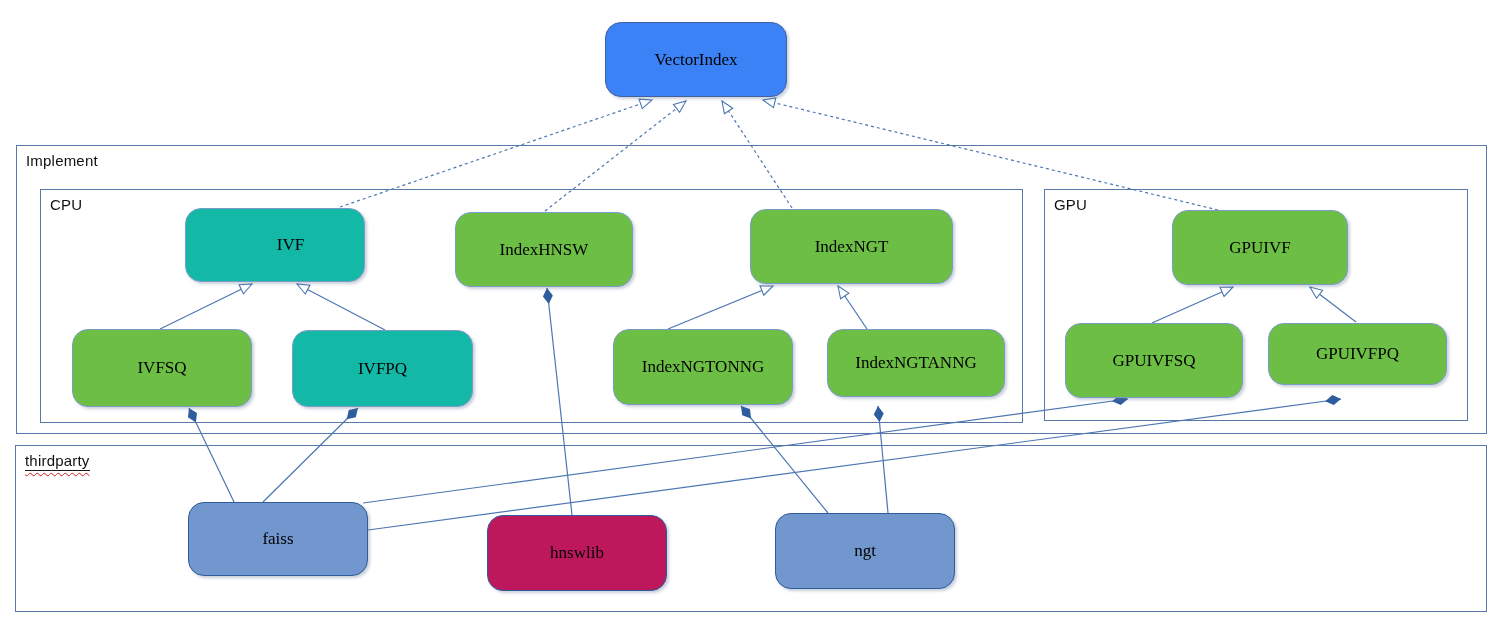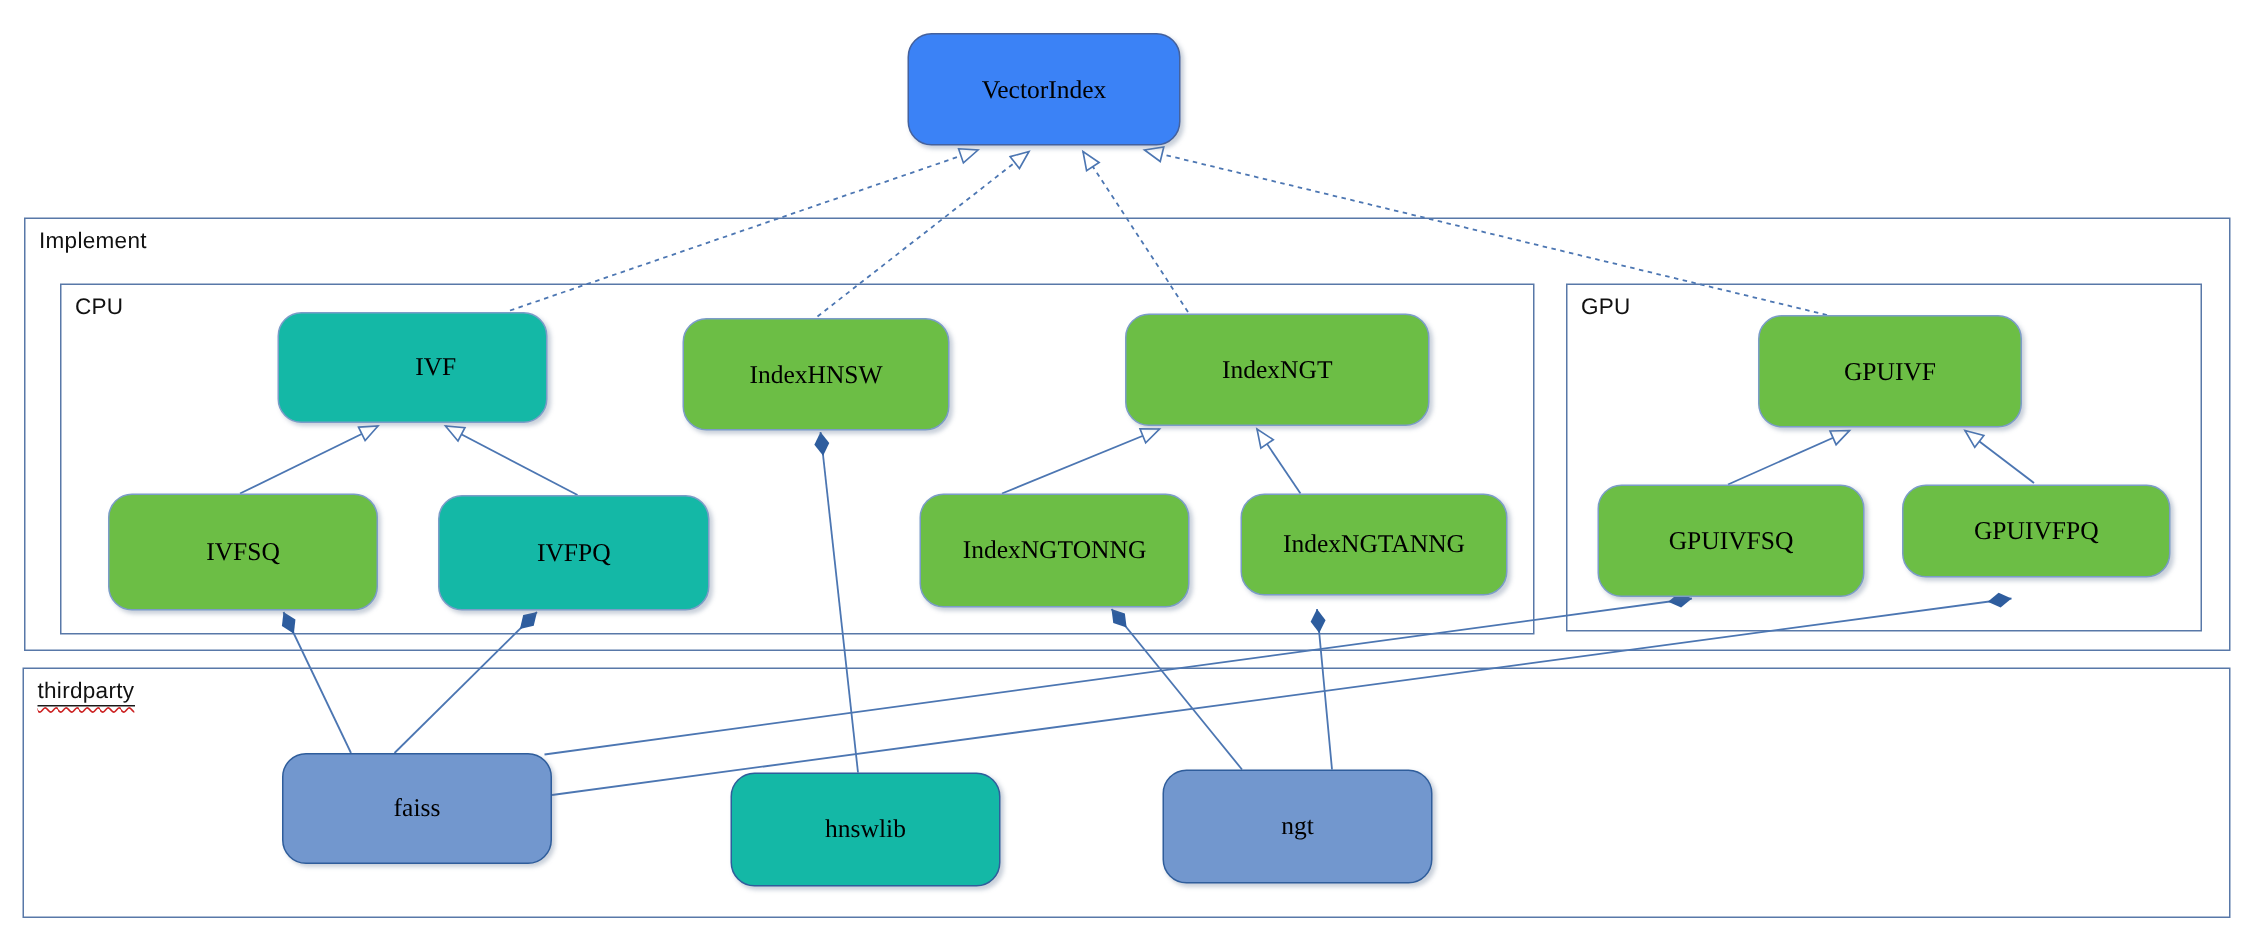--- a/index.html
+++ b/index.html
@@ -92,17 +92,17 @@
       <div class="node" style="left: 455px; top: 212px; width: 178px; height: 75px; background: rgb(108, 190, 69); border-color: rgb(123, 156, 200);">IndexHNSW</div>
       <div class="node" style="left: 738px; top: 209px; width: 203px; height: 75px; background: rgb(108, 190, 69); border-color: rgb(123, 156, 200); margin-left: 12px;">IndexNGT</div>
       <div class="node" style="left: 72px; top: 329px; width: 180px; height: 78px; background: rgb(108, 190, 69); border-color: rgb(123, 156, 200);">IVFSQ</div>
       <div class="node" style="left: 292px; top: 330px; width: 181px; height: 77px; background: #14b8a6; border-color: rgb(123, 156, 200);">IVFPQ</div>
       <div class="node" style="left: 613px; top: 329px; width: 180px; height: 76px; background: rgb(108, 190, 69); border-color: rgb(123, 156, 200);">IndexNGTONNG</div>
       <div class="node" style="left: 827px; top: 329px; width: 178px; height: 68px; background: rgb(108, 190, 69); border-color: rgb(123, 156, 200);">IndexNGTANNG</div>
       <div class="node" style="left: 1172px; top: 210px; width: 176px; height: 75px; background: rgb(108, 190, 69); border-color: rgb(123, 156, 200);">GPUIVF</div>
       <div class="node" style="left: 1065px; top: 323px; width: 178px; height: 75px; background: rgb(108, 190, 69); border-color: rgb(123, 156, 200);">GPUIVFSQ</div>
       <div class="node" style="left: 1268px; top: 323px; width: 179px; height: 62px; background: rgb(108, 190, 69); border-color: rgb(123, 156, 200);">GPUIVFPQ</div>
       <div class="node" style="left: 188px; top: 502px; width: 180px; height: 74px; background: rgb(114, 151, 206); border-color: rgb(47, 93, 155);">faiss</div>
-      <div class="node" style="left: 487px; top: 515px; width: 180px; height: 76px; background: #14b8a6; border-color: rgb(47, 93, 155);">hnswlib</div>
+      <div class="node" style="left: 487px; top: 515px; width: 180px; height: 76px; background: #be185d; border-color: rgb(47, 93, 155);">hnswlib</div>
       <div class="node" style="left: 775px; top: 513px; width: 180px; height: 76px; background: rgb(114, 151, 206); border-color: rgb(47, 93, 155);">ngt</div>
     </div>
 
 </div>
 
 </body></html>

